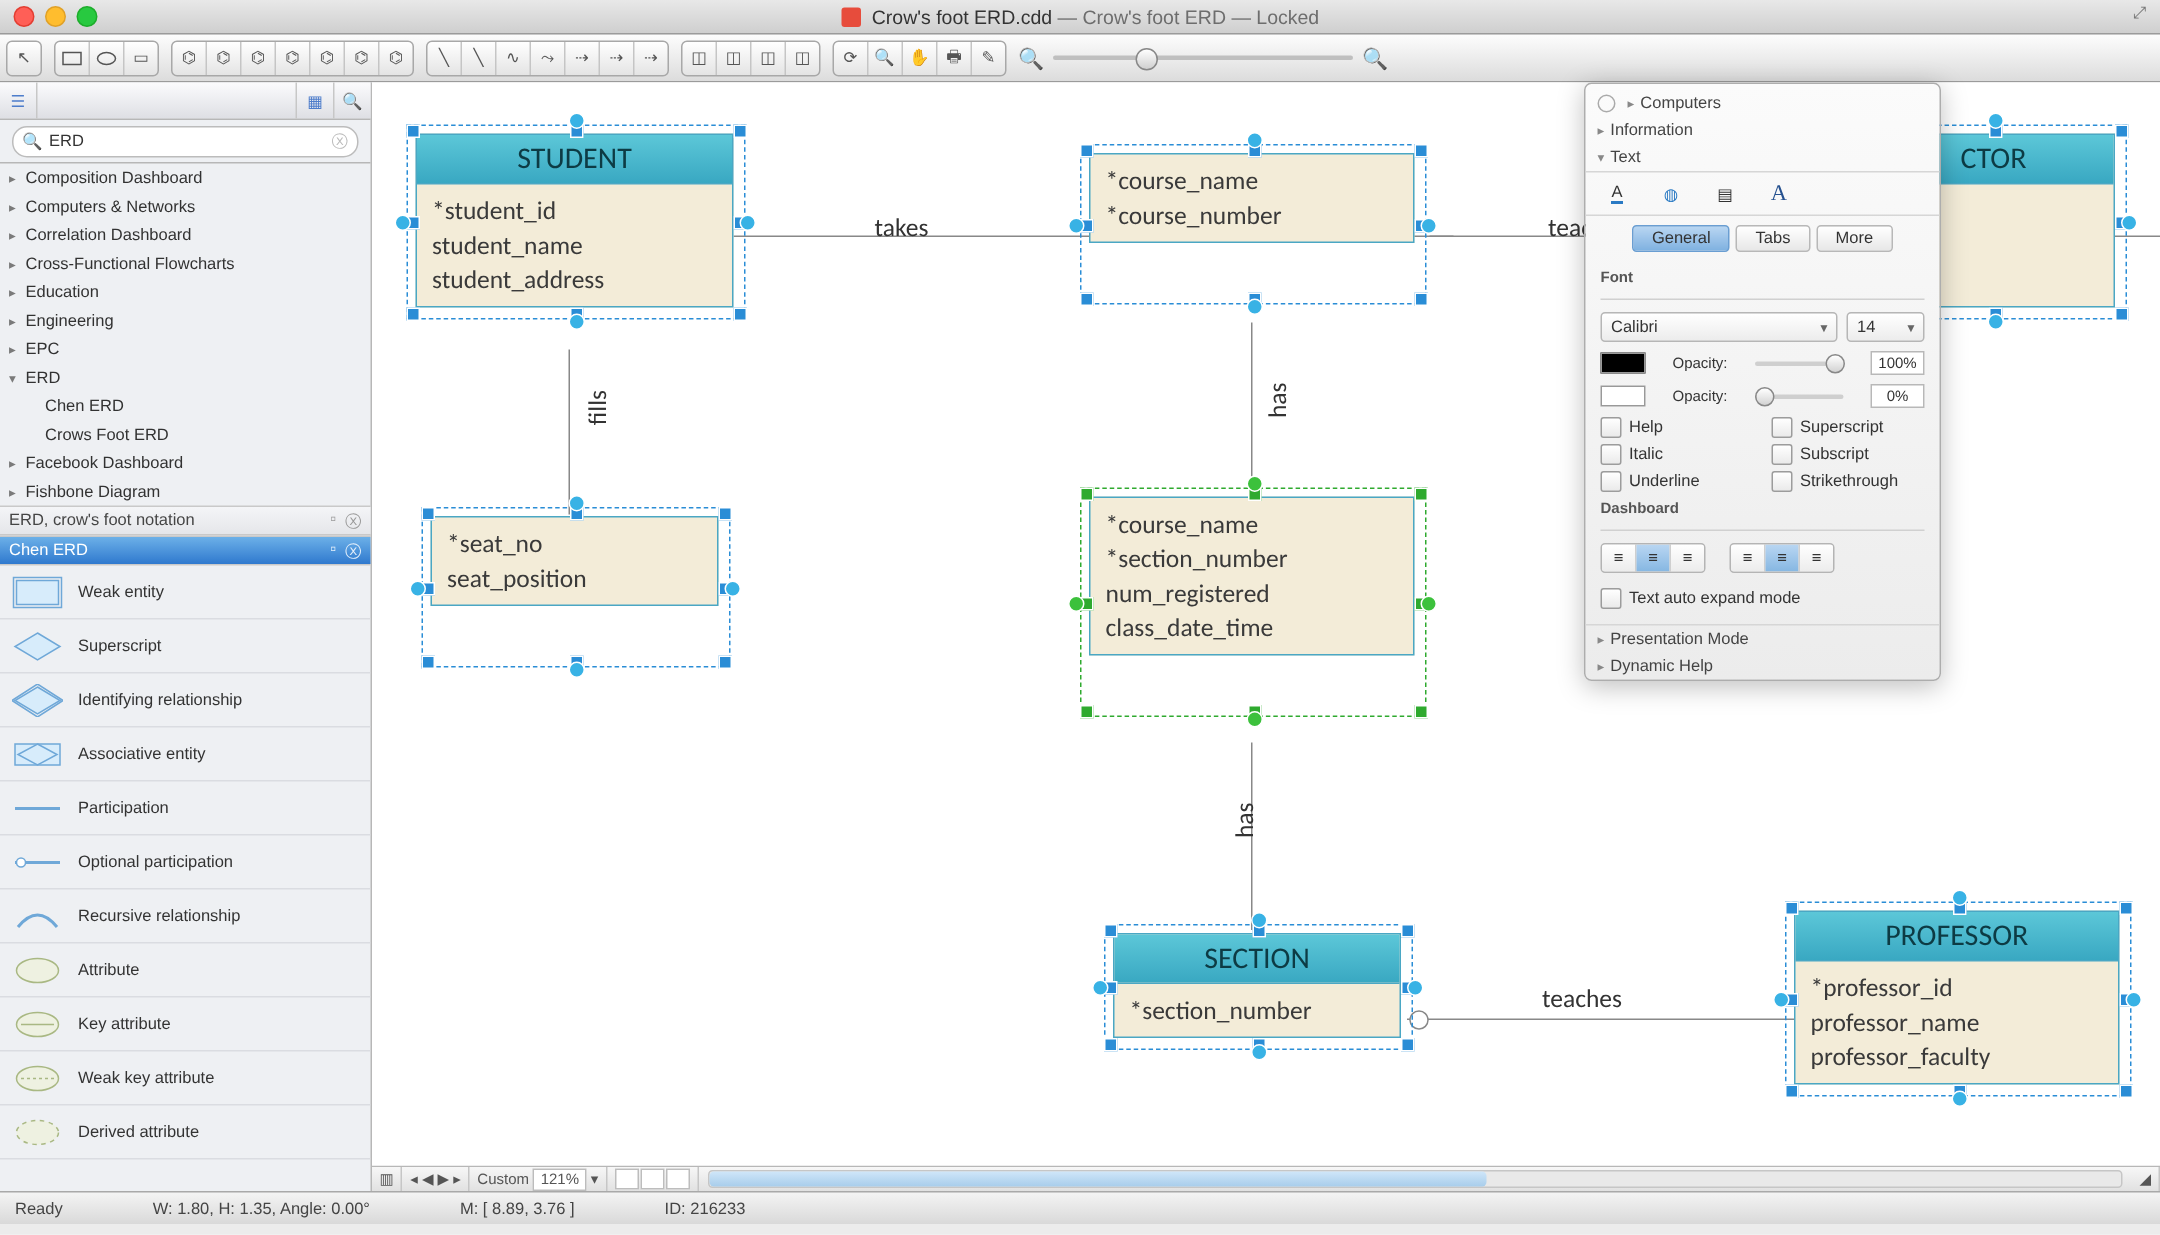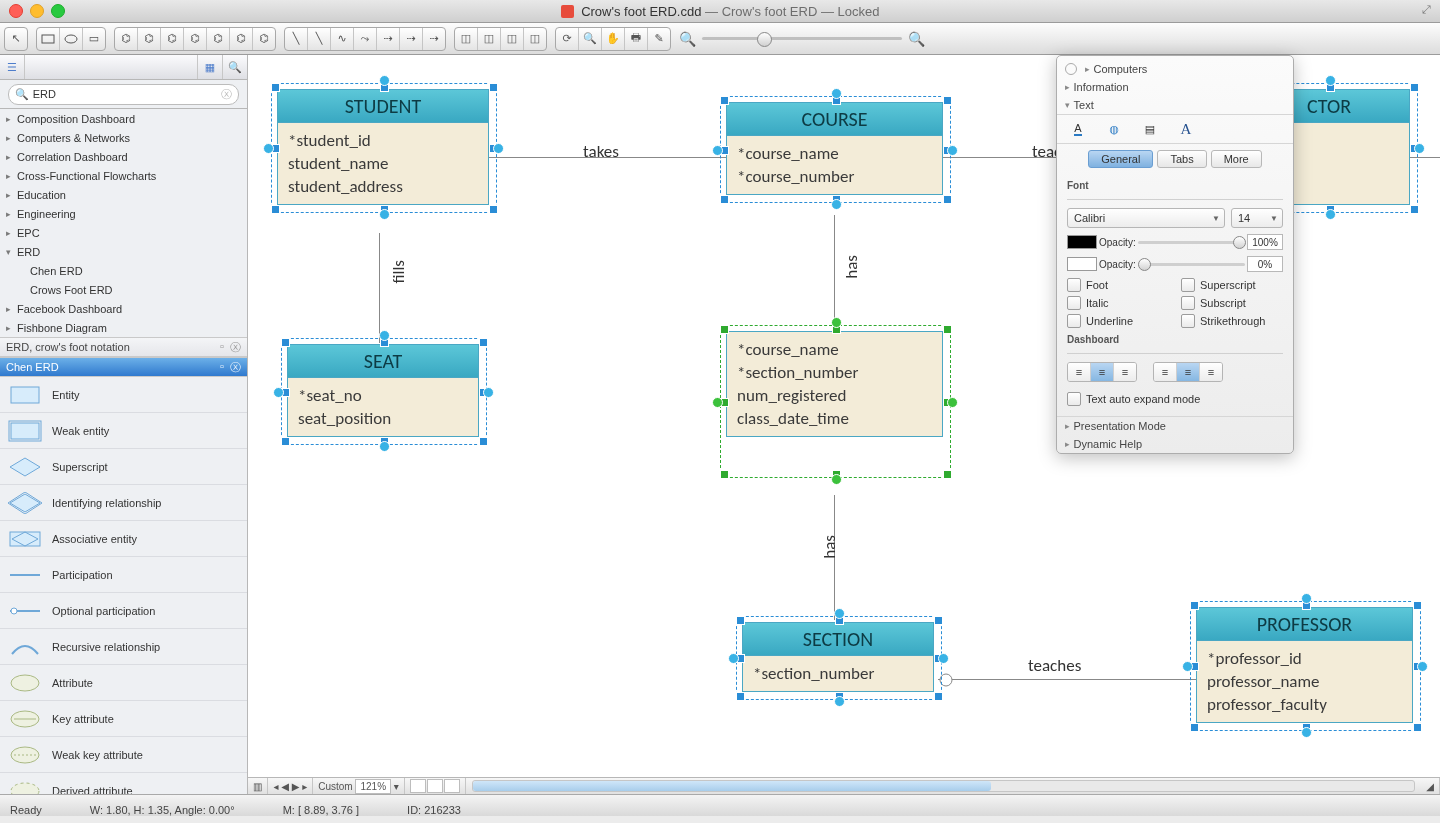--- a/index.html
+++ b/index.html
@@ -64,38 +64,38 @@
   .rellbl.v{writing-mode:vertical-rl;transform:rotate(180deg)}
   
   .hscrollrow{height:16px;background:linear-gradient(#f7f7f7,#e1e1e1);border-top:1px solid #b7b7b7;display:flex;align-items:center;font-size:10px}
   .hscrollrow .seg{border-right:1px solid #c6c6c6;height:100%;display:flex;align-items:center;padding:0 5px;color:#555}
   .hscrollrow .zoombox{background:#fff;border:1px solid #bcbcbc;padding:0 4px;height:13px;display:flex;align-items:center}
   .hscrollrow .track{flex:1;margin:0 6px;height:10px;background:#e9e9e9;border:1px solid #c6c6c6;border-radius:3px;position:relative}
   .hscrollrow .thumb{position:absolute;left:0;top:0;bottom:0;width:55%;background:linear-gradient(#cfe6f9,#a8cdeb);border-radius:3px}
   .viewdots{display:flex;gap:1px}
   .viewdots .vd{width:14px;height:12px;border:1px solid #bdbdbd;background:#fff}
   
-  .status{height:21px;background:linear-gradient(#f4f4f4,#d9d9d9);border-top:1px solid #a9a9a9;display:flex;align-items:flex-end;font-size:11px;color:#444;padding:0 10px;gap:48px}
+  .status{height:21px;background:linear-gradient(#f4f4f4,#d9d9d9);border-top:1px solid #a9a9a9;display:flex;align-items:center;font-size:11px;color:#444;padding:0 10px;gap:60px}
   
   .inspector{position:absolute;right:146px;top:55px;width:236px;background:linear-gradient(#fbfbfb,#ececec);border:1px solid #adadad;border-radius:5px;box-shadow:0 4px 18px rgba(0,0,0,.25);font-size:11px}
   .insp-sect{height:18px;display:flex;align-items:center;padding:0 8px;color:#444}
   .insp-sect .tw{color:#888;margin-right:4px;font-size:9px}
   .insp-iconrow{height:28px;display:flex;align-items:center;gap:14px;padding:0 10px;border-top:1px solid #d6d6d6;border-bottom:1px solid #d6d6d6}
   .insp-iconrow .ibt{width:22px;height:22px;display:flex;align-items:center;justify-content:center}
   .insp-tabs{display:flex;justify-content:center;gap:4px;padding:6px 0}
   .insp-tabs .tab{padding:2px 12px;border:1px solid #b8b8b8;border-radius:3px;background:linear-gradient(#fff,#e7e7e7);font-size:11px}
   .insp-tabs .tab.on{background:linear-gradient(#b9d6f2,#7fb1e0);border-color:#6a9ed2}
   .insp-body{padding:6px 10px 10px;display:flex;flex-direction:column;gap:6px}
   .insp-lbl{font-size:10px;font-weight:bold;color:#555}
   .insp-hr{height:1px;background:#d0d0d0;margin:2px 0}
   .fsel{display:flex;gap:6px}
   .fsel .dd{flex:1;height:18px;border:1px solid #b6b6b6;border-radius:3px;background:linear-gradient(#fff,#ececec);display:flex;align-items:center;padding:0 6px;font-size:11px;position:relative}
   .fsel .dd .car{position:absolute;right:4px;color:#666;font-size:8px}
   .fsel .dd.sm{flex:0 0 38px}
-  .opac{display:flex;align-items:center;gap:2px;font-size:10px}
+  .opac{display:flex;align-items:center;gap:18px;font-size:10px}
   .opac .swatch{width:28px;height:12px;border:1px solid #999}
   .opac .sw1{background:#000}
   .opac .sw2{background:#fff}
   .opac .sl{flex:1;height:3px;background:#cfcfcf;border-radius:2px;position:relative}
   .opac .sl .k{position:absolute;top:-5px;width:11px;height:11px;border-radius:50%;background:linear-gradient(#fff,#d2d2d2);border:1px solid #888}
   .opac .val{width:34px;height:14px;border:1px solid #b8b8b8;background:#fff;font-size:10px;display:flex;align-items:center;justify-content:center}
   .chkrow{display:flex;flex-wrap:wrap;gap:4px 14px}
   .chk{display:flex;align-items:center;gap:5px;width:100px}
   .chk .box{width:12px;height:12px;border:1px solid #9c9c9c;border-radius:2px;background:linear-gradient(#fff,#eaeaea)}
   .alnrow{display:flex;gap:16px}
@@ -308,28 +308,20 @@
             <span>▫</span>
             <span>ⓧ</span>
           </span>
         </div>
       </div>
     <div class="shapes" id="shapes">
         <div class="srow">
           <div class="thumb">
             <svg width="34" height="22">
               <rect x="3" y="3" width="28" height="16" fill="#d7ecfb" stroke="#6fa8d8"></rect>
-            </svg>
-          </div>
-          <span>Entity</span>
-        </div>
-        <div class="srow">
-          <div class="thumb">
-            <svg width="34" height="22">
-              <rect x="3" y="3" width="28" height="16" fill="#d7ecfb" stroke="#6fa8d8"></rect>
               <rect x="1" y="1" width="32" height="20" fill="none" stroke="#6fa8d8"></rect>
             </svg>
           </div>
           <span>Weak entity</span>
         </div>
         <div class="srow">
           <div class="thumb">
             <svg width="34" height="22">
               <polygon points="17,2 32,11 17,20 2,11" fill="#d7ecfb" stroke="#6fa8d8"></polygon>
             </svg>
@@ -440,32 +432,30 @@
           <circle cx="8" cy="8" r="6" fill="#fff" stroke="#888"></circle>
         </svg>
 
       <div class="ent" style="left:29px;top:34px;width:210px">
         <div class="ehead">STUDENT</div>
         <div class="ebody">*student_id
 student_name
 student_address</div>
       </div>
       <div class="ent" style="left:478px;top:47px;width:215px">
-        <div class="ehead">COURSE</div>
         <div class="ebody">*course_name
 *course_number</div>
       </div>
       <div class="ent" style="left:1000px;top:34px;width:160px">
         <div class="ehead">CTOR</div>
         <div class="ebody">o
 me
 ulty</div>
       </div>
       <div class="ent" style="left:39px;top:289px;width:190px">
-        <div class="ehead">SEAT</div>
         <div class="ebody">*seat_no
 seat_position</div>
       </div>
       <div class="ent" style="left:478px;top:276px;width:215px">
         <div class="ebody">*course_name
 *section_number
 num_registered
 class_date_time</div>
       </div>
       <div class="ent" style="left:494px;top:567px;width:190px">
@@ -654,21 +644,21 @@
       <div class="swatch sw2"></div>
       <span>Opacity:</span>
       <div class="sl">
           <div class="k" style="left:0"></div>
         </div>
       <div class="val">0%</div>
     </div>
     <div class="chkrow" id="checks">
         <div class="chk">
           <div class="box"></div>
-          <span>Foot</span>
+          <span>Help</span>
         </div>
         <div class="chk">
           <div class="box"></div>
           <span>Superscript</span>
         </div>
         <div class="chk">
           <div class="box"></div>
           <span>Italic</span>
         </div>
         <div class="chk">

